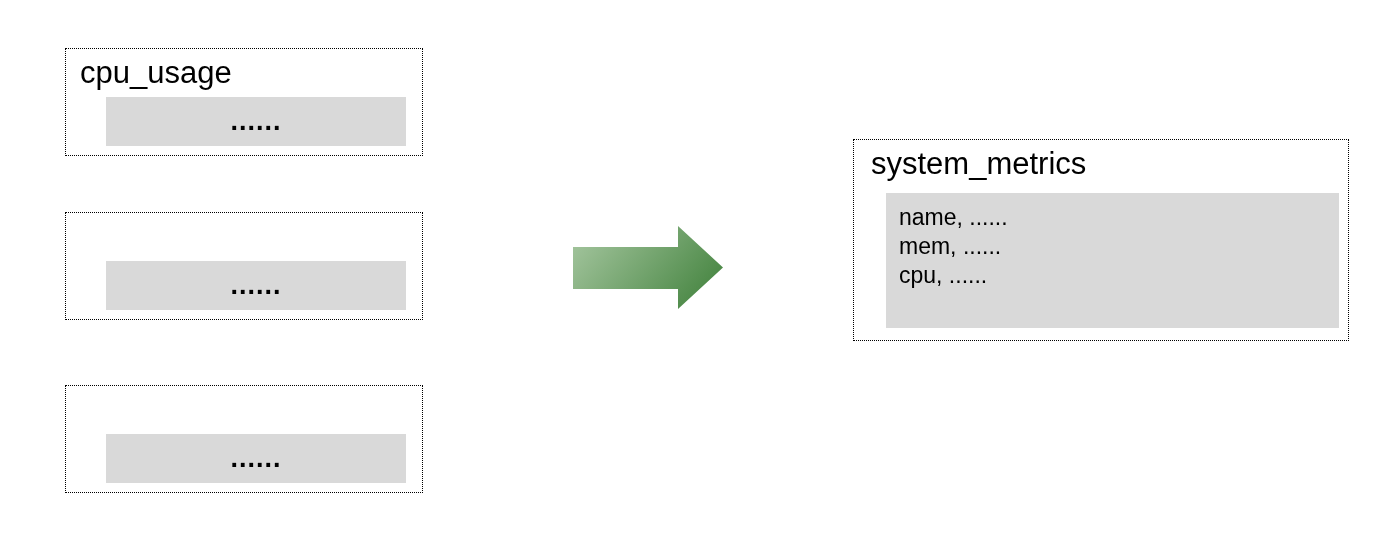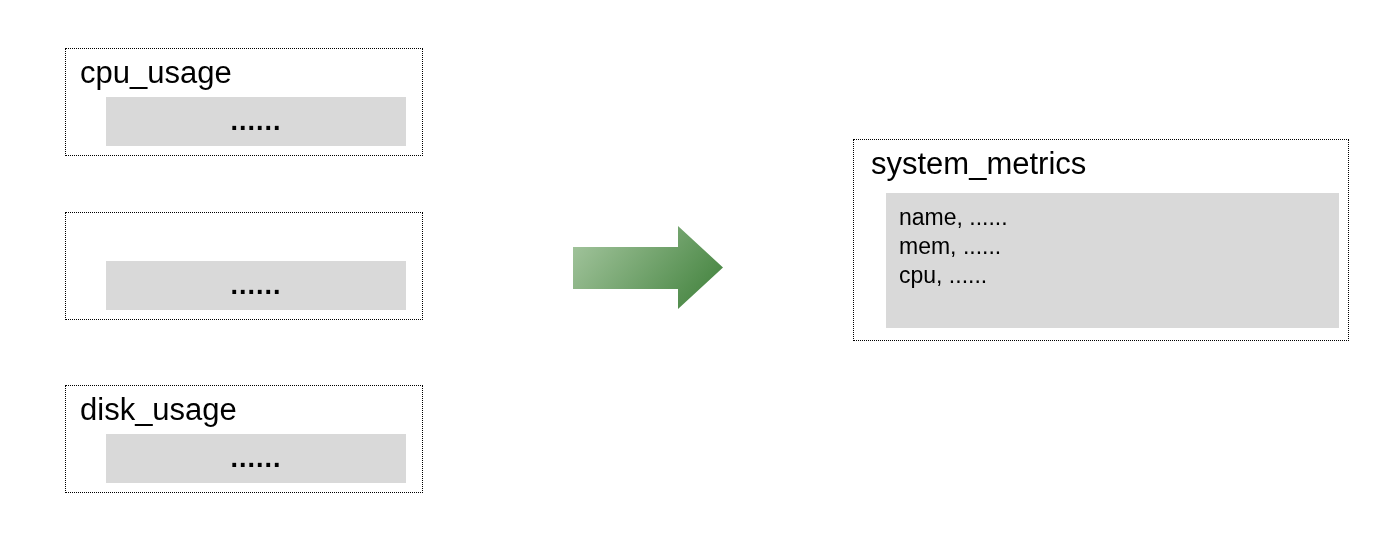--- a/index.html
+++ b/index.html
@@ -91,21 +91,20 @@
     </div>
   </div>
 
   <div class="box src src-2">
     <div class="bar">
       <span class="dots">......</span>
     </div>
   </div>
 
   <div class="box src src-3">
-    <div class="box-title">disk_usage</div>
     <div class="bar">
       <span class="dots">......</span>
     </div>
   </div>
 
   <svg class="arrow" viewBox="0 0 150 83" aria-hidden="true">
     <defs>
       <linearGradient id="arrow-grad" x1="0" y1="0" x2="1" y2="0.45">
         <stop offset="0" stop-color="#a8c8a2"></stop>
         <stop offset="1" stop-color="#4f8b4a"></stop>

